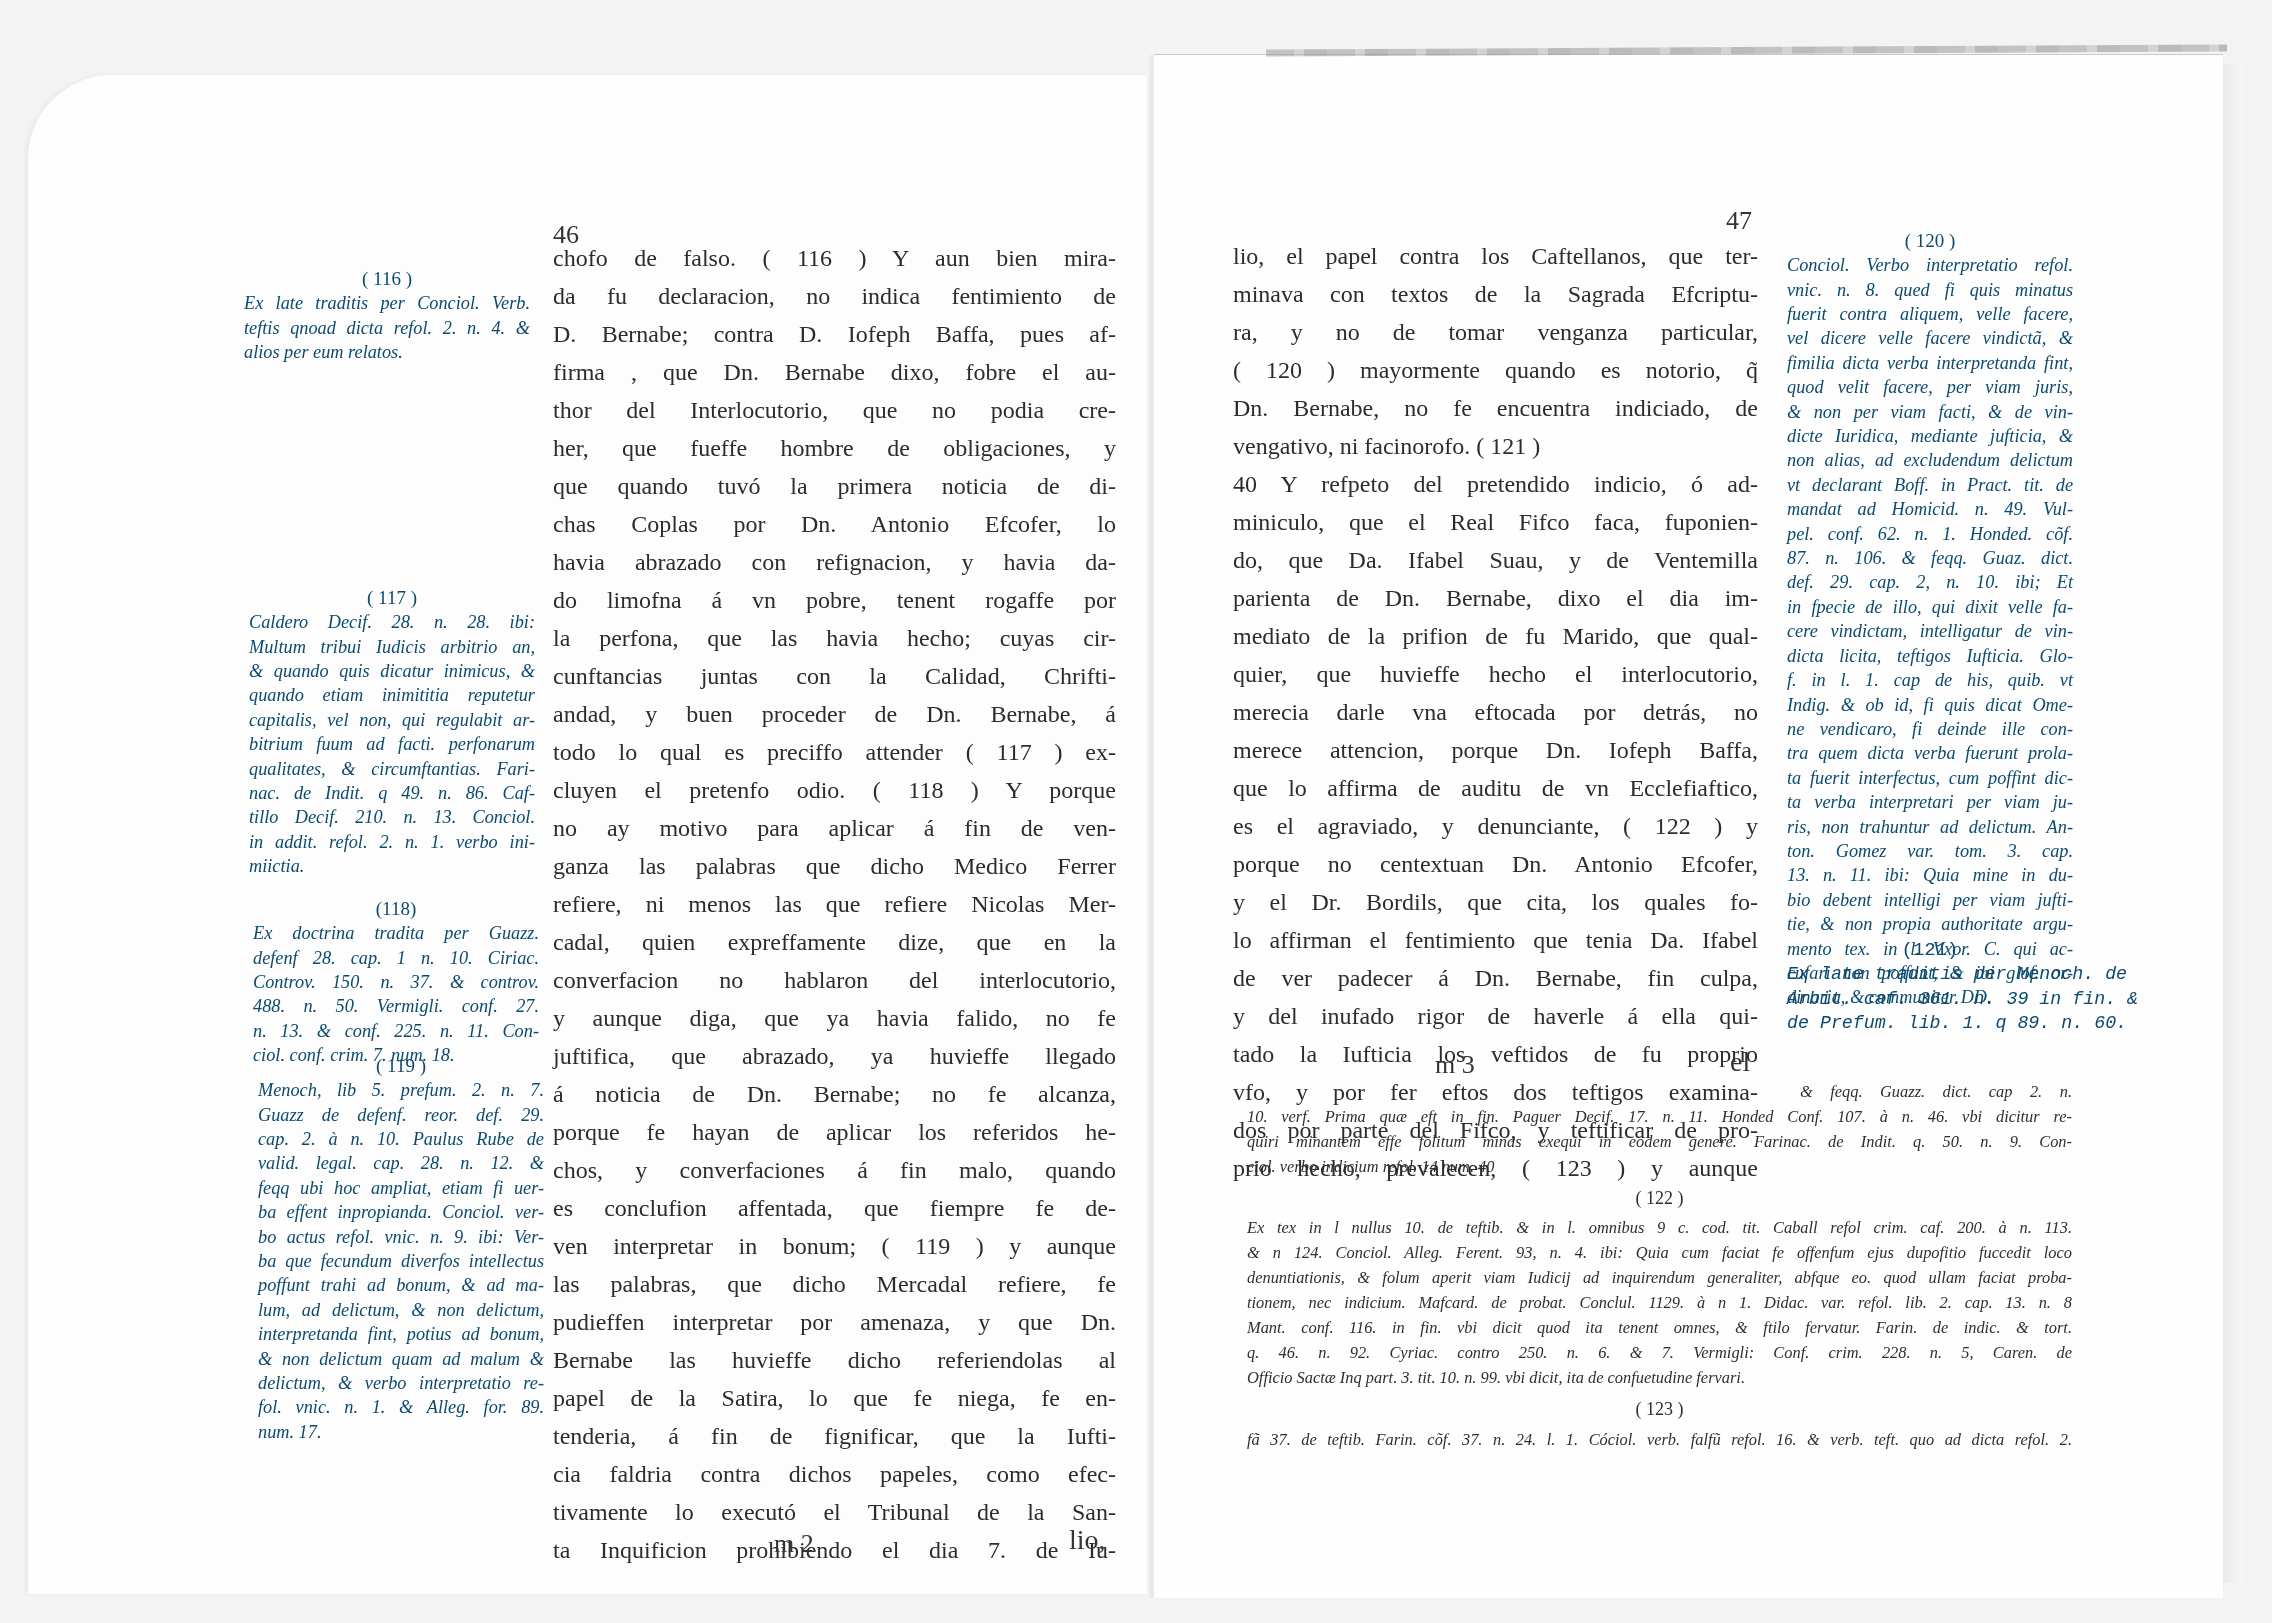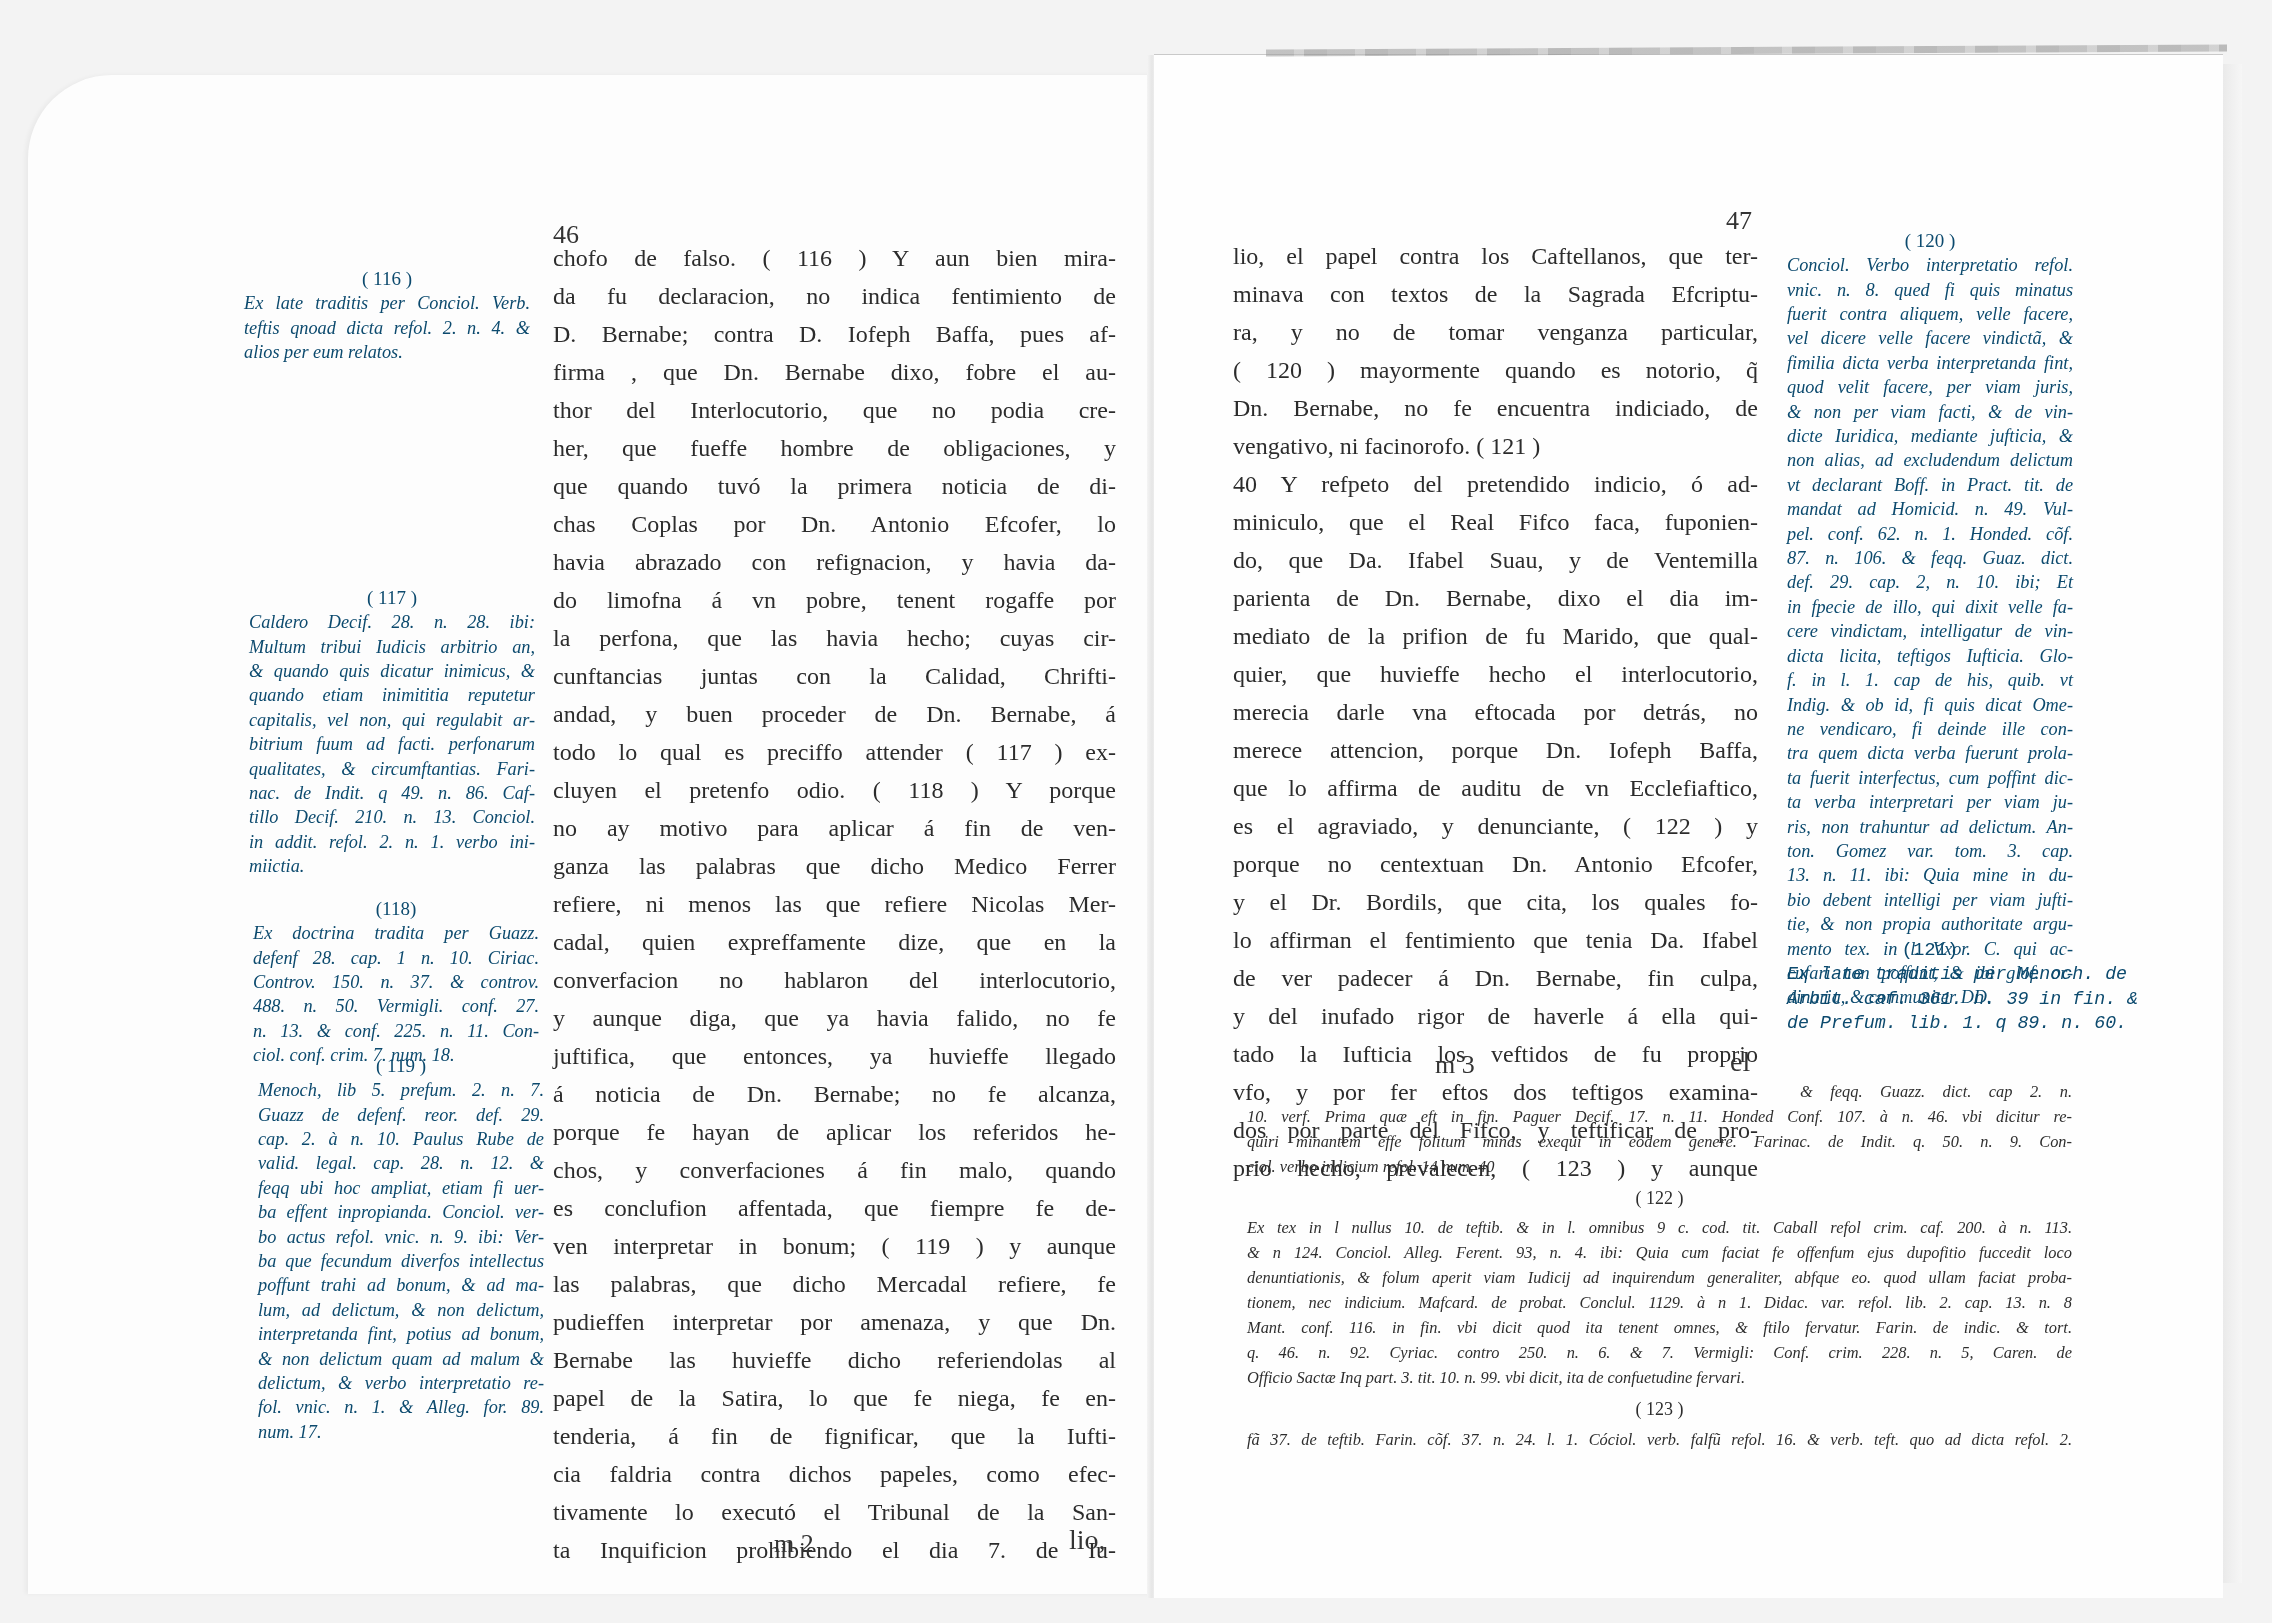--- a/index.html
+++ b/index.html
@@ -211,21 +211,21 @@
     <span class="line">cunftancias juntas con la Calidad, Chrifti-</span>
     <span class="line">andad, y buen proceder de Dn. Bernabe, á</span>
     <span class="line">todo lo qual es preciffo attender ( 117 ) ex-</span>
     <span class="line">cluyen el pretenfo odio. ( 118 ) Y porque</span>
     <span class="line">no ay motivo para aplicar á fin de ven-</span>
     <span class="line">ganza las palabras que dicho Medico Ferrer</span>
     <span class="line">refiere, ni menos las que refiere Nicolas Mer-</span>
     <span class="line">cadal, quien expreffamente dize, que en la</span>
     <span class="line">converfacion no hablaron del interlocutorio,</span>
     <span class="line">y aunque diga, que ya havia falido, no fe</span>
-    <span class="line">juftifica, que entonces, ya huvieffe llegado</span>
+    <span class="line">juftifica, que abrazado, ya huvieffe llegado</span>
     <span class="line">á noticia de Dn. Bernabe; no fe alcanza,</span>
     <span class="line">porque fe hayan de aplicar los referidos he-</span>
     <span class="line">chos, y converfaciones á fin malo, quando</span>
     <span class="line">es conclufion affentada, que fiempre fe de-</span>
     <span class="line">ven interpretar in bonum; ( 119 ) y aunque</span>
     <span class="line">las palabras, que dicho Mercadal refiere, fe</span>
     <span class="line">pudieffen interpretar por amenaza, y que Dn.</span>
     <span class="line">Bernabe las huvieffe dicho referiendolas al</span>
     <span class="line">papel de la Satira, lo que fe niega, fe en-</span>
     <span class="line">tenderia, á fin de fignificar, que la Iufti-</span>

